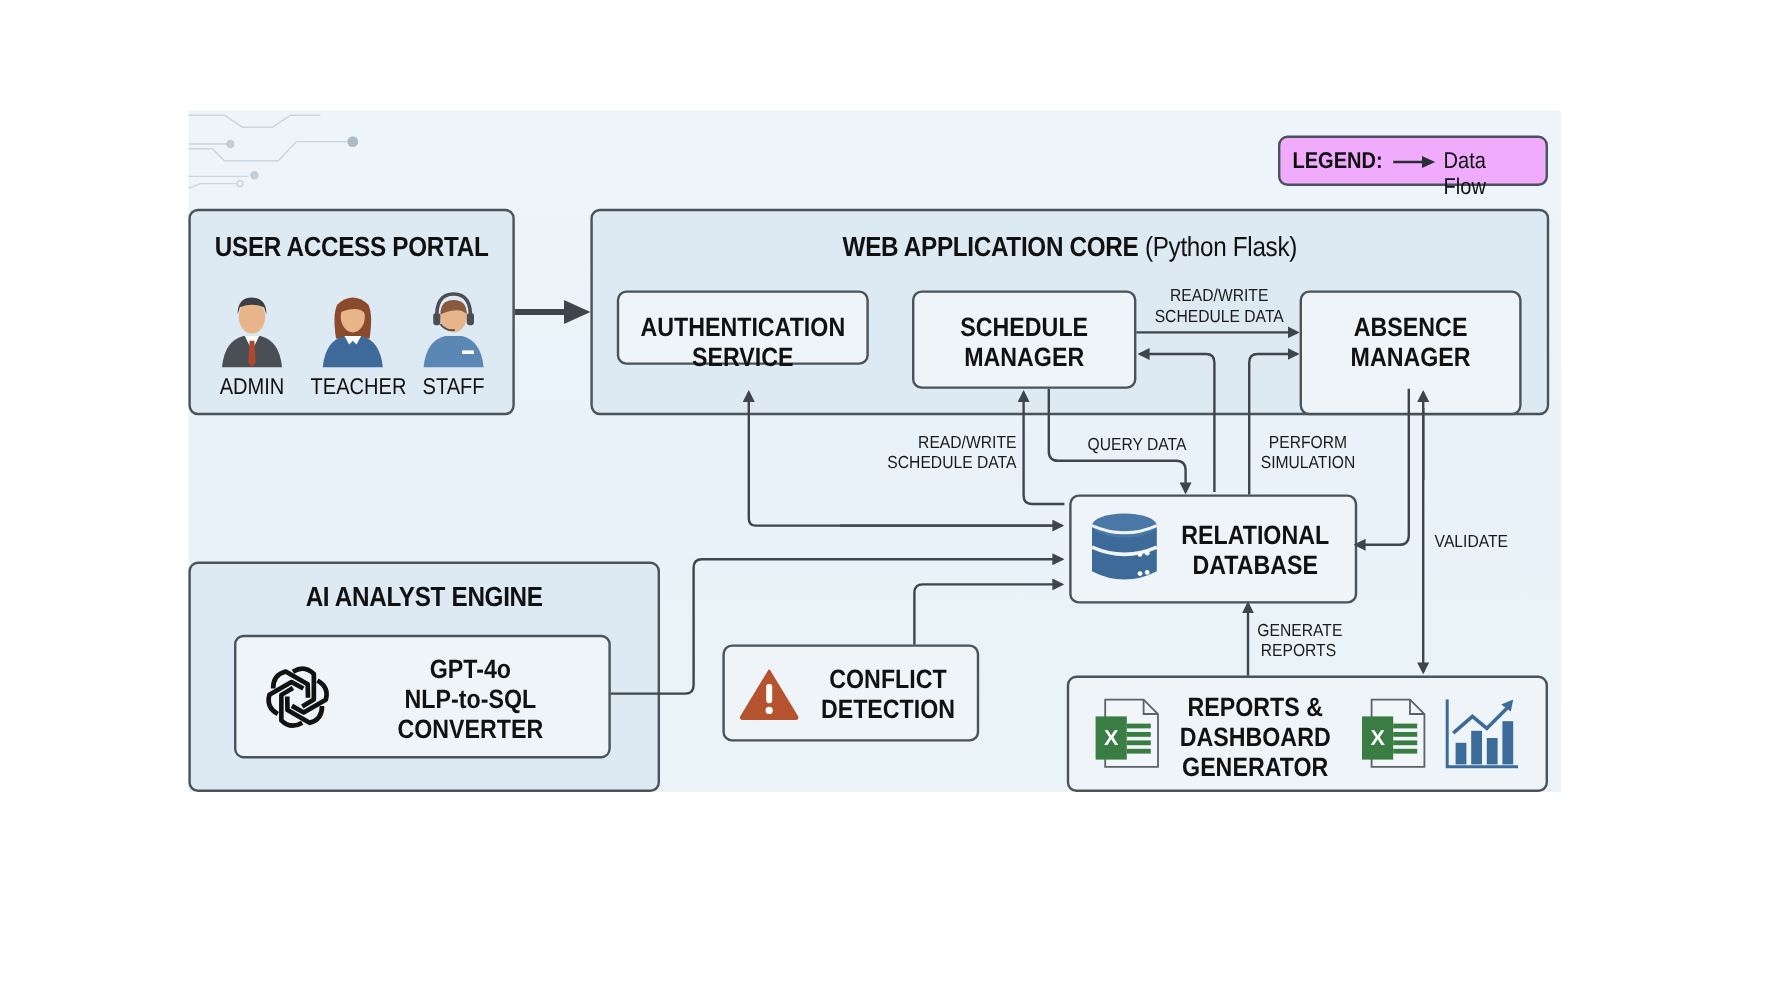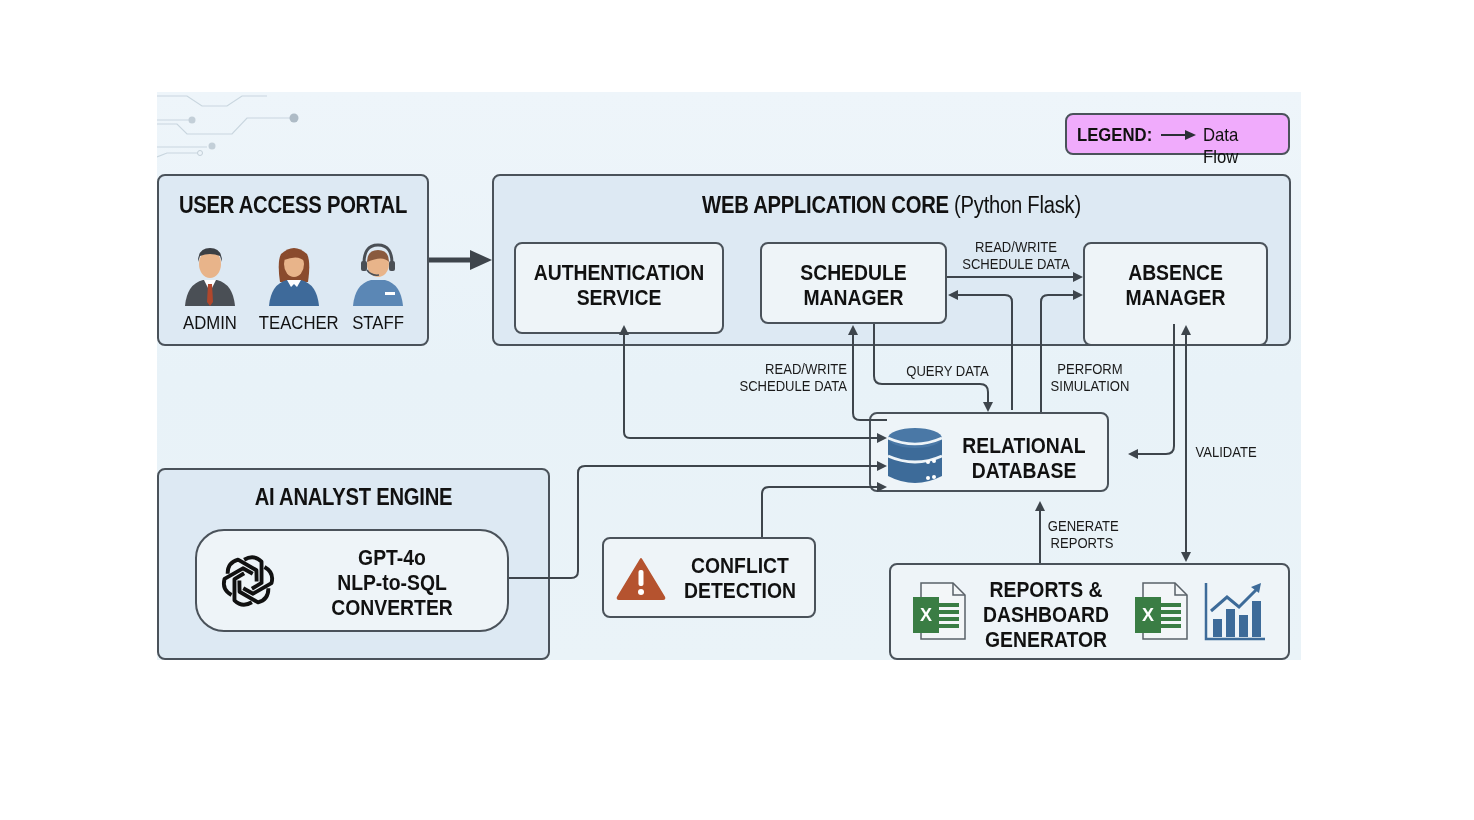--- a/index.html
+++ b/index.html
@@ -88,62 +88,62 @@
   <div class="role" style="left:179px;top:136px;">STAFF</div>
 </div>
 
 <div class="box outer" style="left:492px;top:174px;width:799px;height:172px;">
   <div class="title" style="top:16px;">
     <span>WEB APPLICATION CORE</span>
     <span class="light">(Python Flask)</span>
   </div>
 </div>
 
-<div class="box inner" style="left:514px;top:242px;width:210px;height:92px;">
+<div class="box inner" style="left:514px;top:242px;width:210px;height:62px;">
   <div class="label" style="left:0;right:0;top:16px;">
     <div>AUTHENTICATION</div>
     <div>SERVICE</div>
   </div>
 </div>
 
 <div class="box inner" style="left:760px;top:242px;width:187px;height:82px;">
   <div class="label" style="left:0;right:0;top:16px;">
     <div>SCHEDULE</div>
     <div>MANAGER</div>
   </div>
 </div>
 
 <div class="box inner" style="left:1083px;top:242px;width:185px;height:104px;">
   <div class="label" style="left:0;right:0;top:16px;">
     <div>ABSENCE</div>
     <div>MANAGER</div>
   </div>
 </div>
 
-<div class="box inner" style="left:869px;top:412px;width:240px;height:80px;">
+<div class="box inner" style="left:891px;top:412px;width:240px;height:91px;">
   <svg class="icon" style="left:15px;top:12px" width="58" height="62">
     <path d="M2,12 L2,50 Q29,64 56,50 L56,12 Z" fill="#3d6b99"></path>
     <ellipse cx="29" cy="12" rx="27" ry="10" fill="#4a78a6"></ellipse>
     <path d="M2,30 Q29,42 56,30" fill="none" stroke="#eef4f8" stroke-width="3"></path>
     <path d="M2,12 Q29,24 56,12" fill="none" stroke="#eef4f8" stroke-width="2.5"></path>
     <circle cx="42" cy="36" r="2" fill="#fff"></circle>
       <circle cx="48" cy="35" r="2" fill="#fff"></circle>
     <circle cx="42" cy="52" r="2" fill="#fff"></circle>
       <circle cx="48" cy="51" r="2" fill="#fff"></circle>
   </svg>
   <div class="label" style="left:70px;right:0;top:19px;">
     <div>RELATIONAL</div>
     <div>DATABASE</div>
   </div>
 </div>
 
 <div class="box outer" style="left:157px;top:468px;width:393px;height:192px;">
   <div class="title" style="top:14px;">AI ANALYST ENGINE</div>
 </div>
-<div class="box inner" style="left:195px;top:529px;width:314px;height:103px;border-radius:29px;">
+<div class="box inner" style="left:195px;top:529px;width:314px;height:103px;">
   <svg class="icon" style="left:22px;top:20px" width="58" height="60" viewBox="0 0 60 60">
     <g fill="none" stroke="#111" stroke-width="4" stroke-linejoin="round">
       <g transform="translate(30,30)">
         <path d="M-4,-22 Q6,-28 14,-20 L14,2 L4,8"></path>
         <path d="M-4,-22 Q6,-28 14,-20 L14,2 L4,8" transform="rotate(60)"></path>
         <path d="M-4,-22 Q6,-28 14,-20 L14,2 L4,8" transform="rotate(120)"></path>
         <path d="M-4,-22 Q6,-28 14,-20 L14,2 L4,8" transform="rotate(180)"></path>
         <path d="M-4,-22 Q6,-28 14,-20 L14,2 L4,8" transform="rotate(240)"></path>
         <path d="M-4,-22 Q6,-28 14,-20 L14,2 L4,8" transform="rotate(300)"></path>
       </g>

